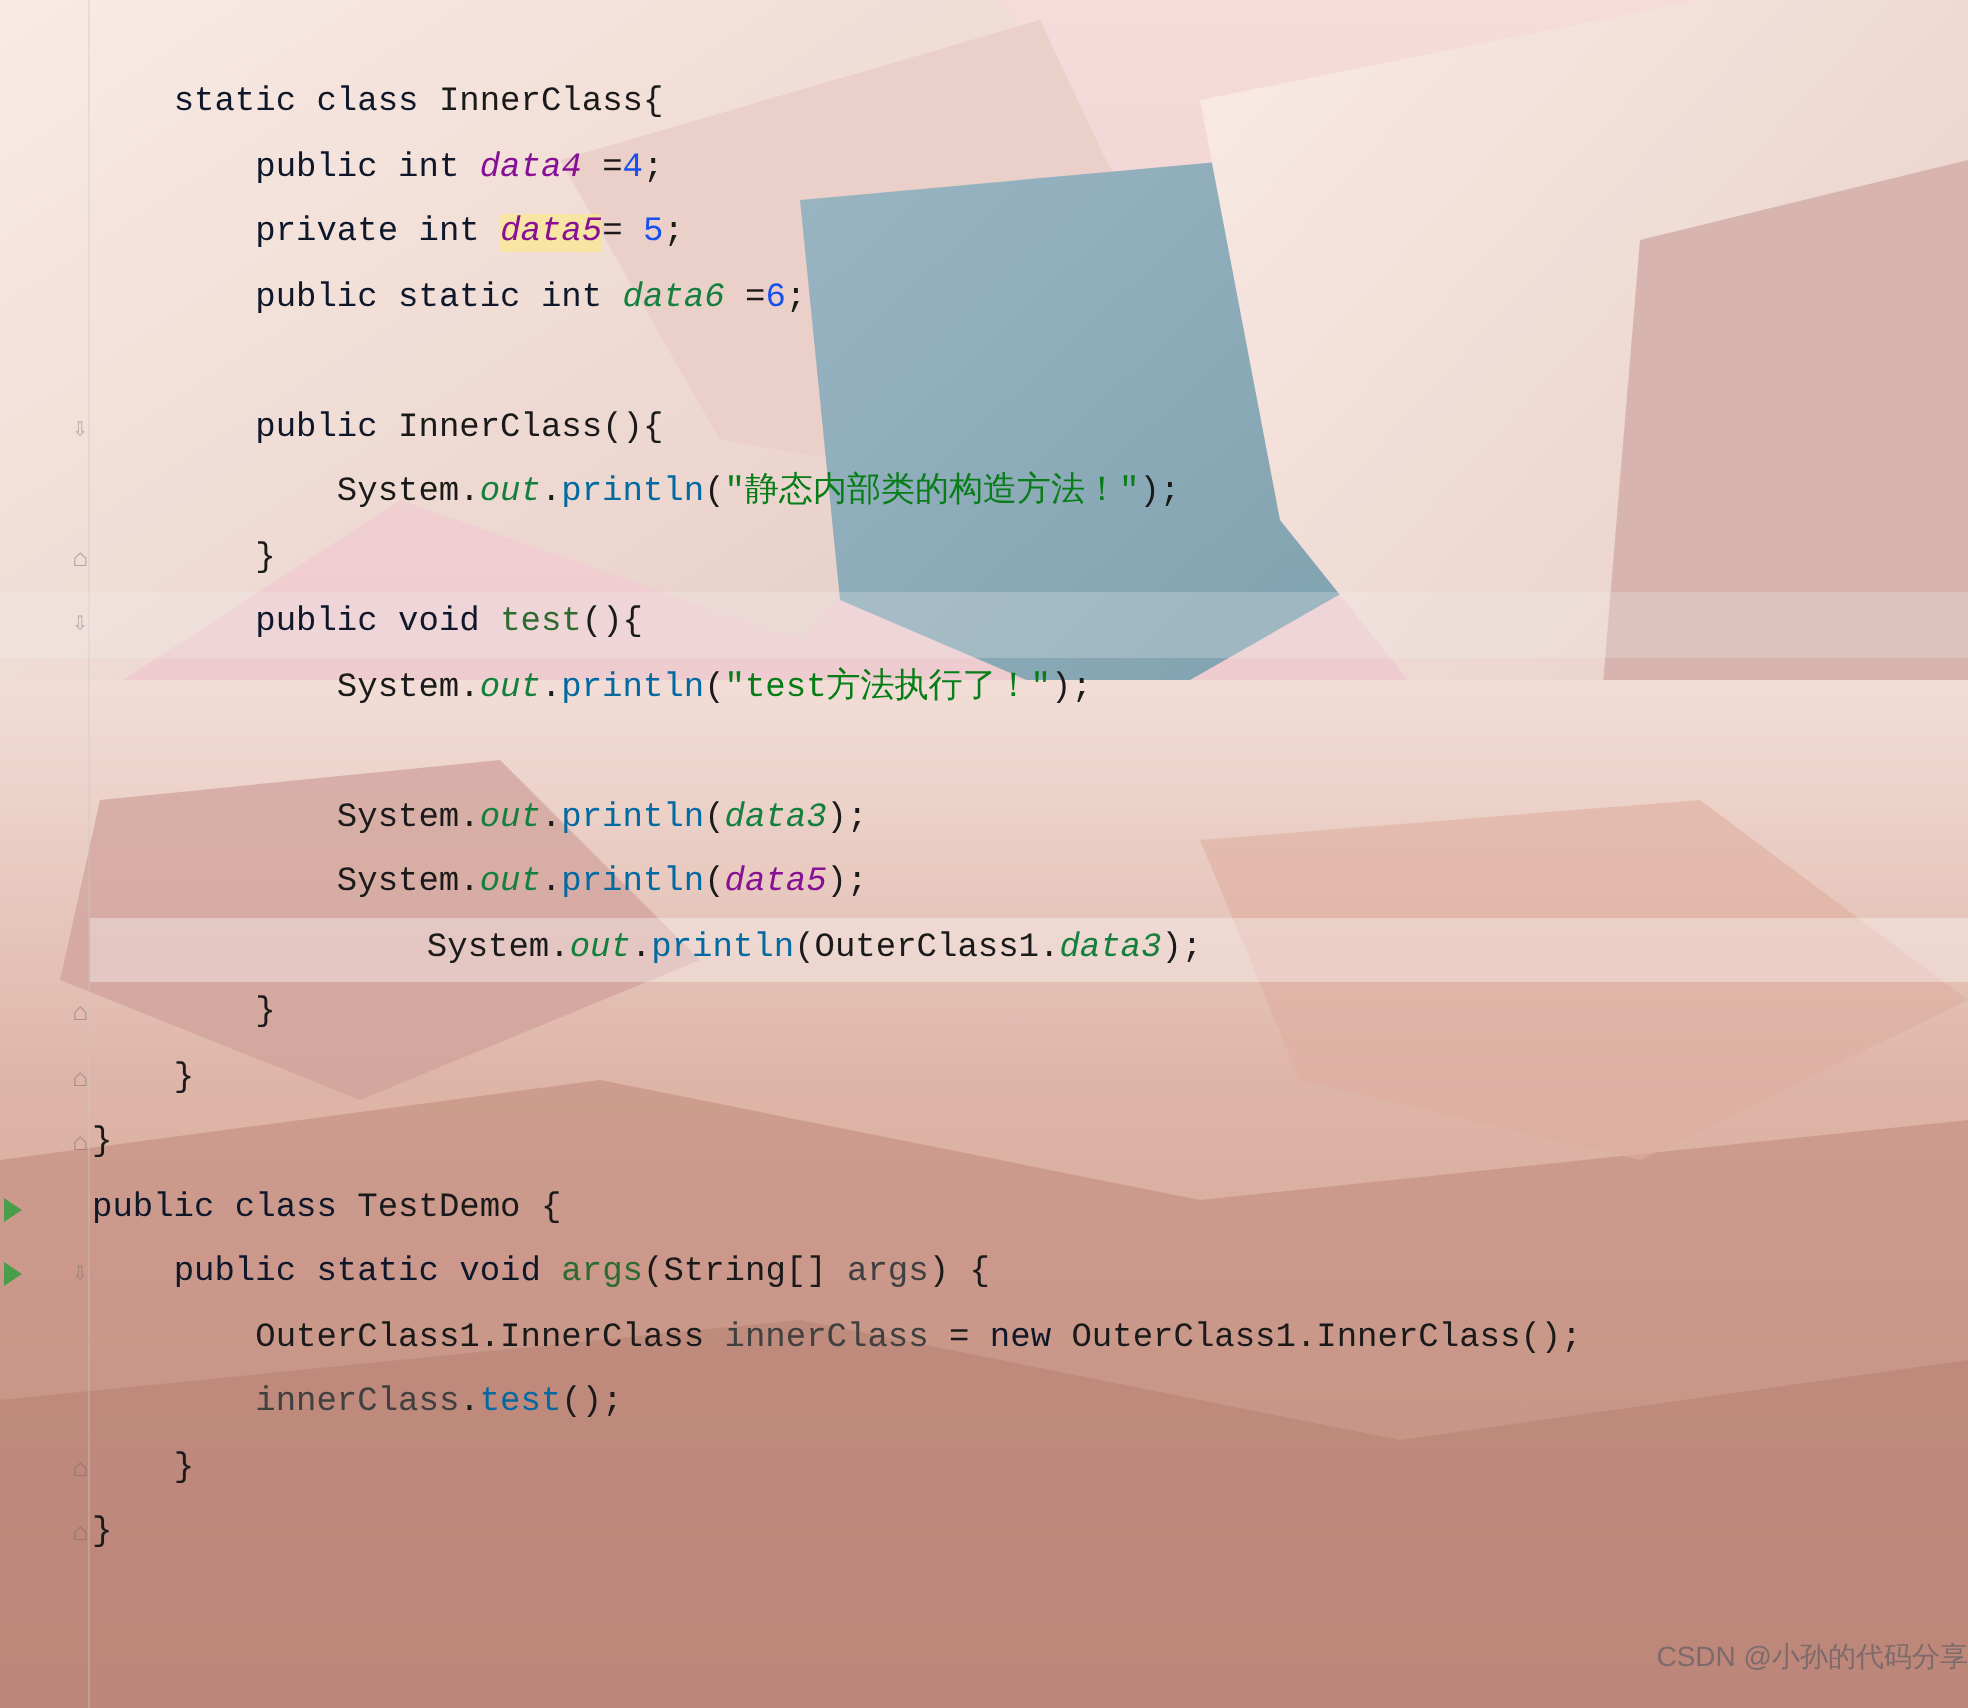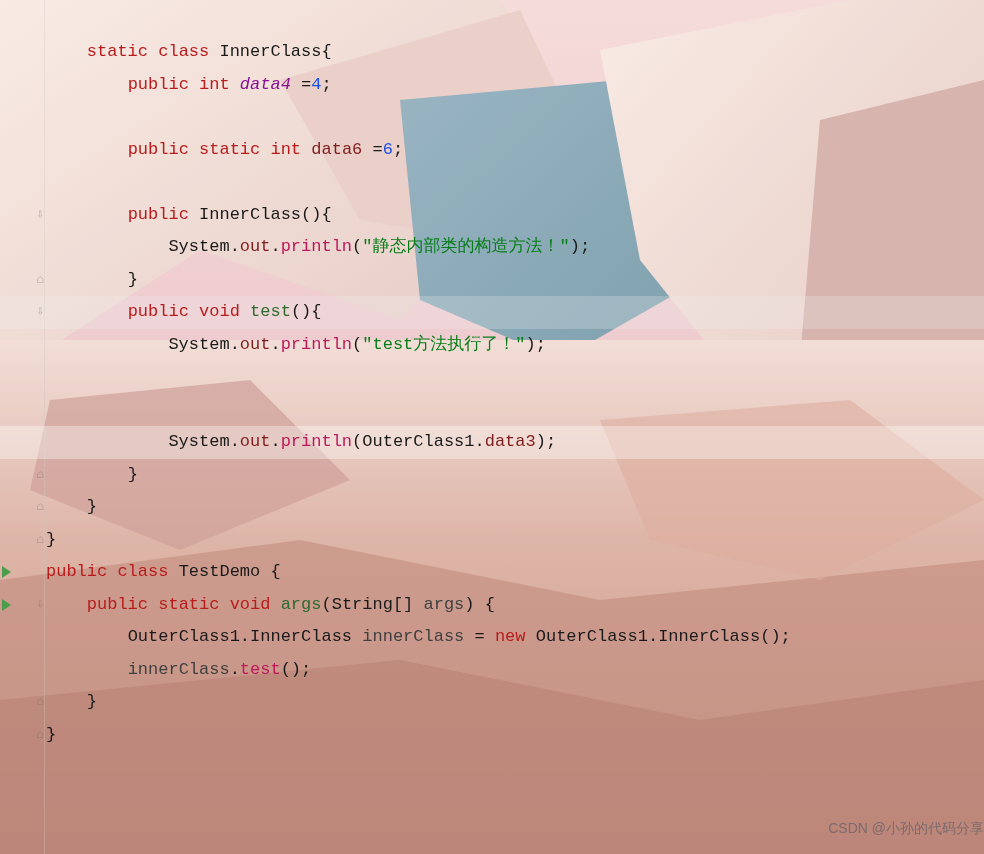--- a/index.html
+++ b/index.html
@@ -58,34 +58,35 @@
 }
 .code-line {
   display: flex;
   align-items: center;
   height: 32.5px;
   white-space: pre;
 }
 .code-content { padding-left: 0; }
 .hl-current {
   background: rgba(255,255,255,0.35);
+  margin-left: 45px;
 }
 .hl-test {
   background: rgba(240,240,240,0.25);
 }
 .hl-word {
   background: rgba(255,235,120,0.55);
   border-radius: 2px;
 }
-.kw { color: #b91c1c; }
+.kw { color: #0f172a; }
 .num { color: #1750eb; }
 .field { color: #871094; font-style: italic; }
-.staticf { color: #7f1d1d; }
+.staticf { color: #15803d; font-style: italic; }
 .str { color: #067d17; }
-.ident { color: #be185d; }
+.ident { color: #0369a1; }
 .punct { color: #1a1a1a; }
 .local { color: #404040; }
 .cls { color: #1a1a1a; }
 .decl-method { color: #2e6b2e; }
 .watermark {
   position: absolute;
   right: 0;
   bottom: 10px;
   z-index: 10;
   font-family: sans-serif;
@@ -150,20 +151,21 @@
   <span class="code-content"><span>    </span><span class="kw">static</span><span> </span><span class="kw">class</span><span> </span><span class="cls">InnerClass</span><span class="punct">{</span></span>
 </div>
 
 <div class="code-line">
   <span class="gutter"></span>
   <span class="code-content"><span>        </span><span class="kw">public</span><span> </span><span class="kw">int</span><span> </span><span class="field">data4</span><span class="punct"> =</span><span class="num">4</span><span class="punct">;</span></span>
 </div>
 
 <div class="code-line">
   <span class="gutter"></span>
+  <span class="code-content"><span>        </span><span class="kw">private</span><span> </span><span class="kw">int</span><span> </span><span class="field hl-word">data5</span><span class="punct">= </span><span class="num">5</span><span class="punct">;</span></span>
 </div>
 
 <div class="code-line">
   <span class="gutter"></span>
   <span class="code-content"><span>        </span><span class="kw">public</span><span> </span><span class="kw">static</span><span> </span><span class="kw">int</span><span> </span><span class="staticf">data6</span><span class="punct"> =</span><span class="num">6</span><span class="punct">;</span></span>
 </div>
 
 <div class="code-line">
   <span class="gutter"></span>
 </div>
@@ -191,23 +193,28 @@
 <div class="code-line">
   <span class="gutter"></span>
   <span class="code-content"><span>            </span><span class="cls">System</span><span class="punct">.</span><span class="staticf">out</span><span class="punct">.</span><span class="ident">println</span><span class="punct">(</span><span class="str">"test方法执行了！"</span><span class="punct">);</span></span>
 </div>
 
 <div class="code-line">
   <span class="gutter"></span>
 </div>
 
 
-
-<div class="code-line">
-  <span class="gutter"></span>
+<div class="code-line">
+  <span class="gutter"></span>
+  <span class="code-content"><span>            </span><span class="cls">System</span><span class="punct">.</span><span class="staticf">out</span><span class="punct">.</span><span class="ident">println</span><span class="punct">(</span><span class="staticf">data3</span><span class="punct">);</span></span>
+</div>
+
+<div class="code-line">
+  <span class="gutter"></span>
+  <span class="code-content"><span>            </span><span class="cls">System</span><span class="punct">.</span><span class="staticf">out</span><span class="punct">.</span><span class="ident">println</span><span class="punct">(</span><span class="field">data5</span><span class="punct">);</span></span>
 </div>
 
 
 <div class="code-line hl-current">
   <span class="gutter"></span>
   <span class="code-content"><span>            </span><span class="cls">System</span><span class="punct">.</span><span class="staticf">out</span><span class="punct">.</span><span class="ident">println</span><span class="punct">(</span><span class="cls">OuterClass1</span><span class="punct">.</span><span class="staticf">data3</span><span class="punct">);</span></span>
 </div>
 
 <div class="code-line">
   <span class="gutter"><span class="gutter-icon">⌂</span></span>

